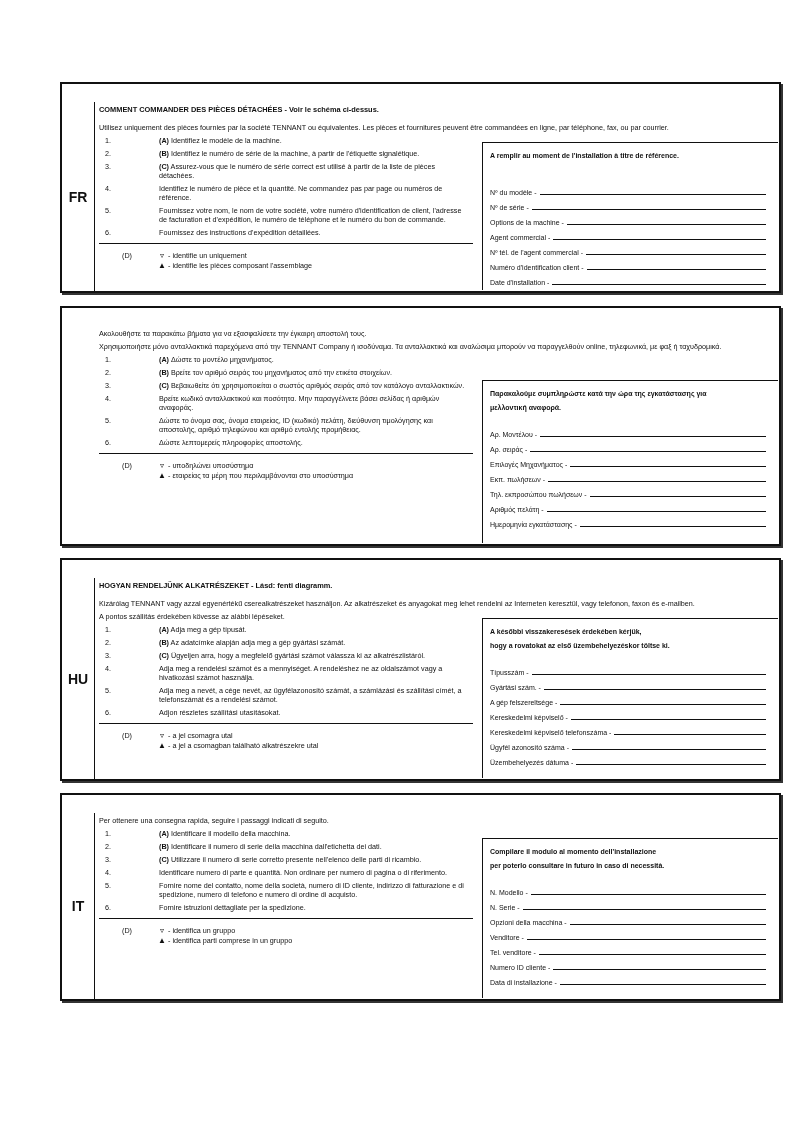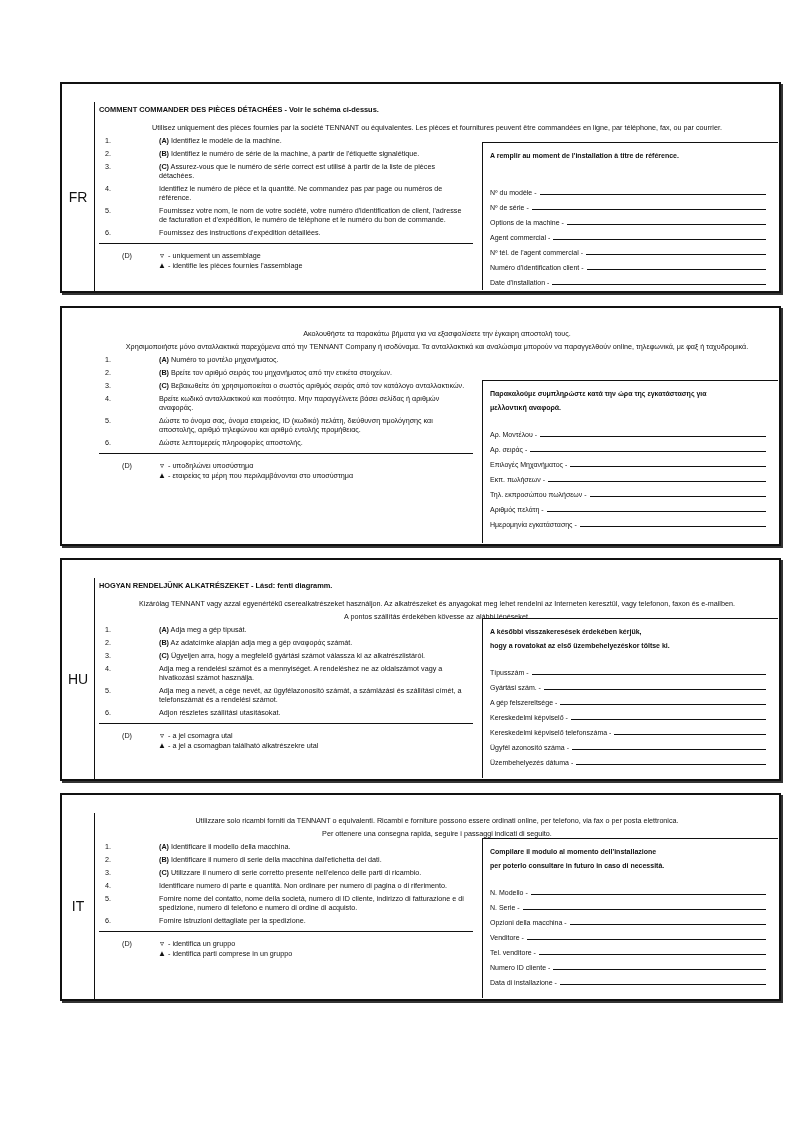--- a/index.html
+++ b/index.html
@@ -1,21 +1,21 @@
 <!DOCTYPE html>
 <html><head>
 <meta charset="utf-8">
 <style>
   html, body { margin: 0; padding: 0; background: #ffffff; }
   body { width: 793px; height: 1122px; position: relative; font-family: "Liberation Sans", sans-serif; color: #111; overflow: hidden; }
   .section { position: absolute; left: 60px; width: 721px; border: 2px solid #111; box-shadow: 2px 2px 0 #333; background: #fff; box-sizing: border-box; }
-  .lang { position: absolute; left: 0; top: 18px; bottom: 0; width: 32px; border-right: 1.5px solid #111; display: flex; align-items: center; justify-content: center; font-weight: normal; font-size: 14px; }
+  .lang { position: absolute; left: 0; top: 18px; bottom: 0; width: 32px; border-right: 1.5px solid #111; display: flex; align-items: center; justify-content: center; font-weight: bold; font-size: 14px; }
   .content { position: absolute; left: 37px; top: 5px; right: 4px; bottom: 2px; font-size: 7.2px; line-height: 9px; margin-top: 16px; }
   .heading { font-weight: bold; font-size: 7.4px; margin-bottom: 9px; }
-  .intro { margin: 0 0 4px 0; text-align: center; }
+  .intro { margin: 0 0 4px 0; }
   .steps { position: relative; width: 368px; }
   .step { display: flex; margin: 0 0 4px 0; }
   .step .num { width: 14px; padding-left: 6px; flex: none; }
   .step .txt { flex: 1; padding-left: 40px; }
   .step b { font-weight: bold; }
   .divider { border-top: 1.2px solid #111; margin: 6px 0 7px 0; width: 374px; }
   .legend { position: relative; padding-left: 23px; }
   .legend-row { display: flex; margin-bottom: 1px; }
   .legend .d { width: 34px; flex: none; }
   .legend .sym { width: 12px; flex: none; text-align: center; font-size: 8px; line-height: 9px; }
@@ -60,26 +60,26 @@
           <div class="step">
             <span class="num">6.</span>
             <span class="txt"><span>Fournissez des instructions d'expédition détaillées.</span></span>
           </div>
         </div>
       <div class="divider"></div>
       <div class="legend">
         <div class="legend-row">
           <span class="d">(D)</span>
           <span class="sym">▿</span>
-          <span class="desc">- uniquement un assemblage</span>
+          <span class="desc">- identifie un uniquement</span>
         </div>
         <div class="legend-row">
           <span class="d"></span>
           <span class="sym">▲</span>
-          <span class="desc">- identifie les pièces fournies l'assemblage</span>
+          <span class="desc">- identifie les pièces composant l'assemblage</span>
         </div>
       </div>
       <div class="formbox" style="height: 148px;">
         <div class="ftitle">A remplir au moment de l'installation à titre de référence.</div>
         <div class="ftitle" style="height: 10px;"></div>
         <div class="spacer"></div>
         <div class="fields">
             <div class="field">
               <span class="flabel">Nº du modèle -</span>
               <span class="fline"></span>
@@ -112,21 +112,21 @@
       </div>
     </div>
   </div>
     <div class="section" style="top: 306px; height: 240px;">
     <div class="content">
       <div class="intro">Ακολουθήστε τα παρακάτω βήματα για να εξασφαλίσετε την έγκαιρη αποστολή τους.</div>
       <div class="intro">Χρησιμοποιήστε μόνο ανταλλακτικά παρεχόμενα από την TENNANT Company ή ισοδύναμα. Τα ανταλλακτικά και αναλώσιμα μπορούν να παραγγελθούν online, τηλεφωνικά, με φαξ ή ταχυδρομικά.</div>
       <div class="steps">
           <div class="step">
             <span class="num">1.</span>
-            <span class="txt"><b>(A)</b><span> Numéro το μοντέλο μηχανήματος.</span></span>
+            <span class="txt"><b>(A)</b><span> Δώστε το μοντέλο μηχανήματος.</span></span>
           </div>
           <div class="step">
             <span class="num">2.</span>
             <span class="txt"><b>(B)</b><span> Βρείτε τον αριθμό σειράς του μηχανήματος από την ετικέτα στοιχείων.</span></span>
           </div>
           <div class="step">
             <span class="num">3.</span>
             <span class="txt"><b>(C)</b><span> Βεβαιωθείτε ότι χρησιμοποιείται ο σωστός αριθμός σειράς από τον κατάλογο ανταλλακτικών.</span></span>
           </div>
           <div class="step">
@@ -198,21 +198,21 @@
       <div class="heading">HOGYAN RENDELJÜNK ALKATRÉSZEKET - Lásd: fenti diagramm.</div>
       <div class="intro">Kizárólag TENNANT vagy azzal egyenértékű cserealkatrészeket használjon. Az alkatrészeket és anyagokat meg lehet rendelni az Interneten keresztül, vagy telefonon, faxon és e-mailben.</div>
       <div class="intro">A pontos szállítás érdekében kövesse az alábbi lépéseket.</div>
       <div class="steps">
           <div class="step">
             <span class="num">1.</span>
             <span class="txt"><b>(A)</b><span> Adja meg a gép típusát.</span></span>
           </div>
           <div class="step">
             <span class="num">2.</span>
-            <span class="txt"><b>(B)</b><span> Az adatcímke alapján adja meg a gép αναφοράς számát.</span></span>
+            <span class="txt"><b>(B)</b><span> Az adatcímke alapján adja meg a gép gyártási számát.</span></span>
           </div>
           <div class="step">
             <span class="num">3.</span>
             <span class="txt"><b>(C)</b><span> Ügyeljen arra, hogy a megfelelő gyártási számot válassza ki az alkatrészlistáról.</span></span>
           </div>
           <div class="step">
             <span class="num">4.</span>
             <span class="txt"><span>Adja meg a rendelési számot és a mennyiséget. A rendeléshez ne az oldalszámot vagy a hivatkozási számot használja.</span></span>
           </div>
           <div class="step">
@@ -270,21 +270,20 @@
               <span class="flabel">Üzembehelyezés dátuma -</span>
               <span class="fline"></span>
             </div>
           </div>
       </div>
     </div>
   </div>
     <div class="section" style="top: 793px; height: 208px;">
     <div class="lang">IT</div>
     <div class="content">
-      <div class="intro">Utilizzare solo ricambi forniti da TENNANT o equivalenti. Ricambi e forniture possono essere ordinati online, per telefono, via fax o per posta elettronica.</div>
       <div class="intro">Per ottenere una consegna rapida, seguire i passaggi indicati di seguito.</div>
       <div class="steps">
           <div class="step">
             <span class="num">1.</span>
             <span class="txt"><b>(A)</b><span> Identificare il modello della macchina.</span></span>
           </div>
           <div class="step">
             <span class="num">2.</span>
             <span class="txt"><b>(B)</b><span> Identificare il numero di serie della macchina dall'etichetta dei dati.</span></span>
           </div>

